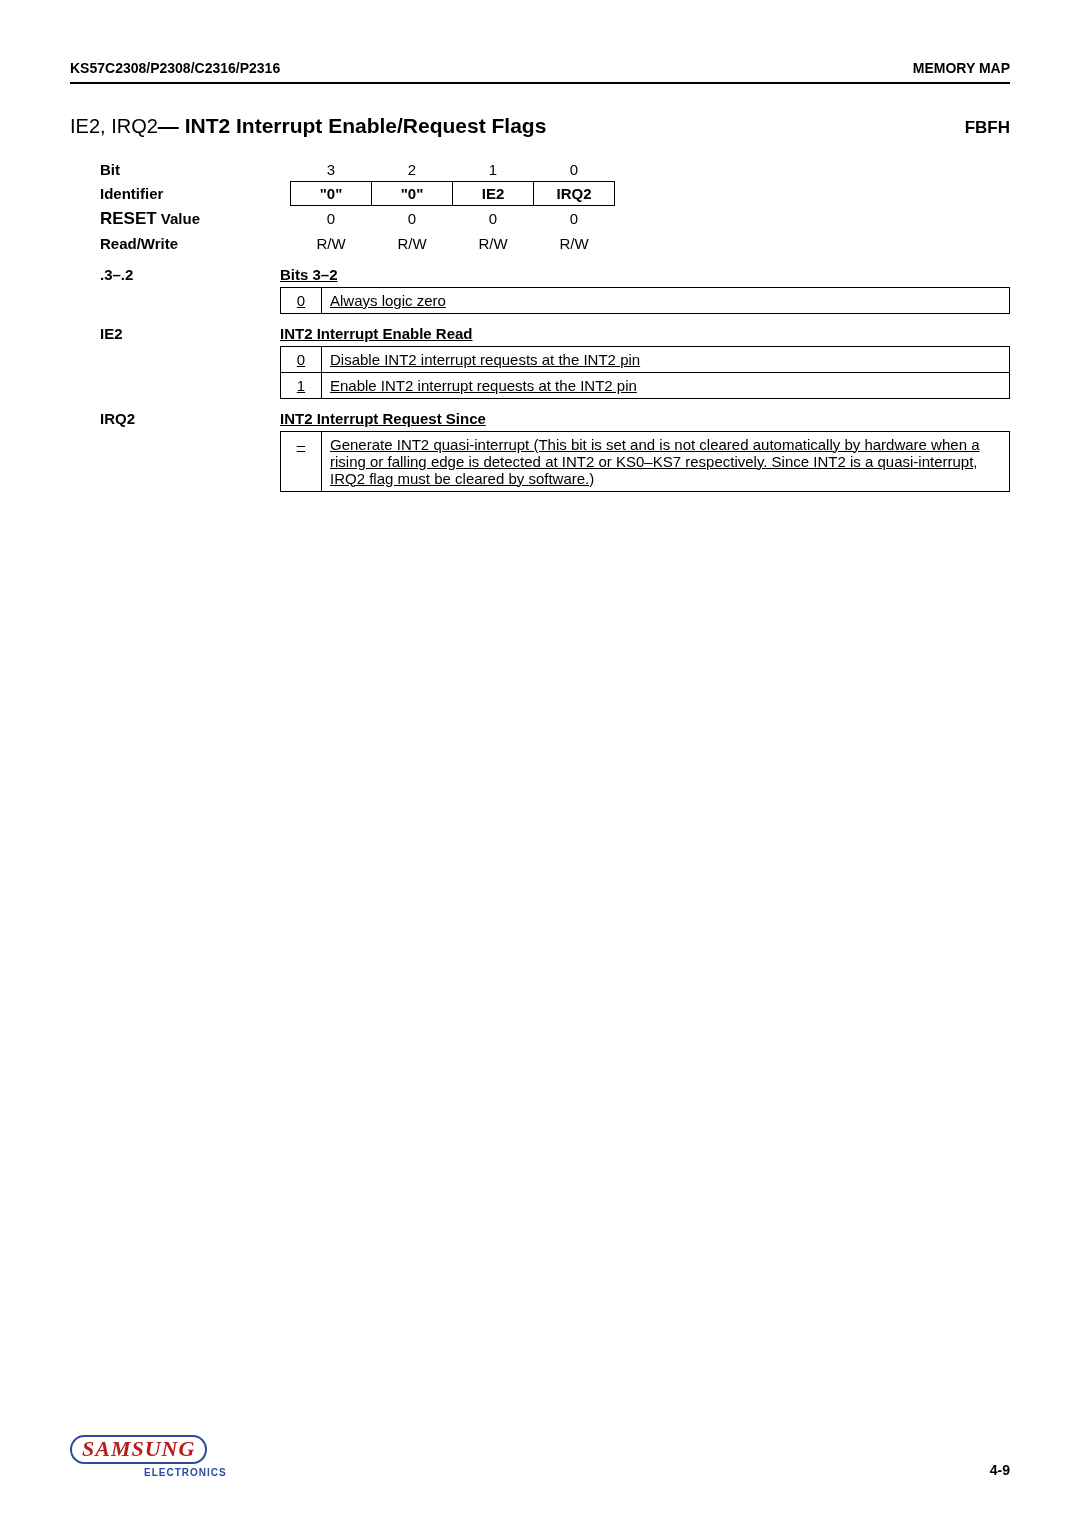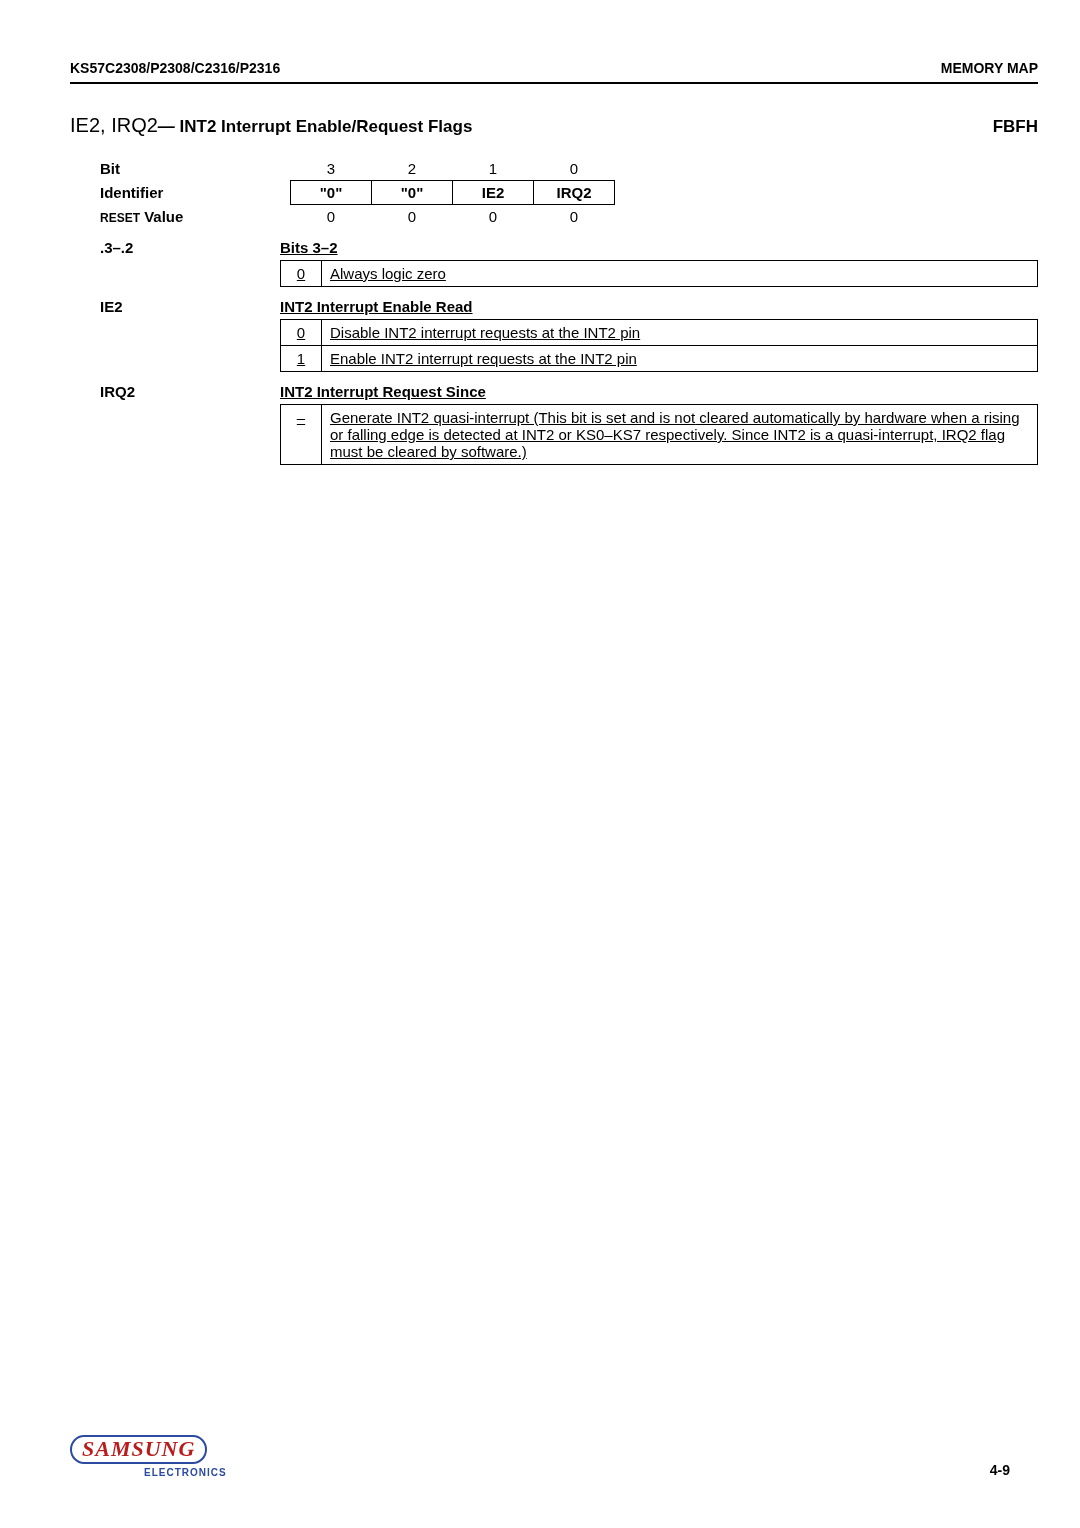--- a/index.html
+++ b/index.html
@@ -7,21 +7,21 @@
     padding: 0;
     font-family: Arial, Helvetica, sans-serif;
     background: #fff;
     color: #000;
     width: 1080px;
     height: 1528px;
     box-sizing: border-box;
     position: relative;
   }
   .page {
-    padding: 60px 42px 0 70px;
+    padding: 60px 70px 0 70px;
   }
   .header-line {
     display: flex;
     justify-content: space-between;
     font-size: 14px;
     font-weight: bold;
     padding-bottom: 6px;
   }
   .hr-thick {
     border: none;
@@ -35,21 +35,21 @@
     margin-bottom: 20px;
   }
   .title-left {
     font-size: 0;
   }
   .title-main {
     font-size: 20px;
     font-weight: normal;
   }
   .title-sub {
-    font-size: 17px;
+    font-size: 21px;
     font-weight: bold;
     margin-top: 28px;
   }
   .title-addr {
     font-size: 17px;
     font-weight: bold;
   }
   .content {
     padding-left: 30px;
   }
@@ -66,21 +66,21 @@
     text-align: left;
     width: 180px;
     padding-right: 10px;
     font-weight: bold;
   }
   .ident-cell {
     border: 1px solid #000;
     font-weight: bold;
   }
   .reset-label .smcap {
-    font-size: 12px;
+    font-size: 17px;
   }
   .section {
     display: flex;
     margin-top: 11px;
     font-size: 15px;
   }
   .section .label-col {
     width: 180px;
     font-weight: bold;
     flex-shrink: 0;
@@ -184,20 +184,27 @@
         <td class="ident-cell">IRQ2</td>
       </tr>
       <tr>
         <td class="label-col reset-label">
           <span class="smcap">RESET</span><span> Value</span>
         </td>
         <td>0</td>
         <td>0</td>
         <td>0</td>
         <td>0</td>
+      </tr>
+      <tr>
+        <td class="label-col">Read/Write</td>
+        <td>R/W</td>
+        <td>R/W</td>
+        <td>R/W</td>
+        <td>R/W</td>
       </tr>
     </tbody>
       </table>
 
     <div class="section">
       <div class="label-col">.3–.2</div>
       <div class="body-col">
         <div class="sect-title">Bits 3–2</div>
         <table class="desc-table">
           <tbody>

